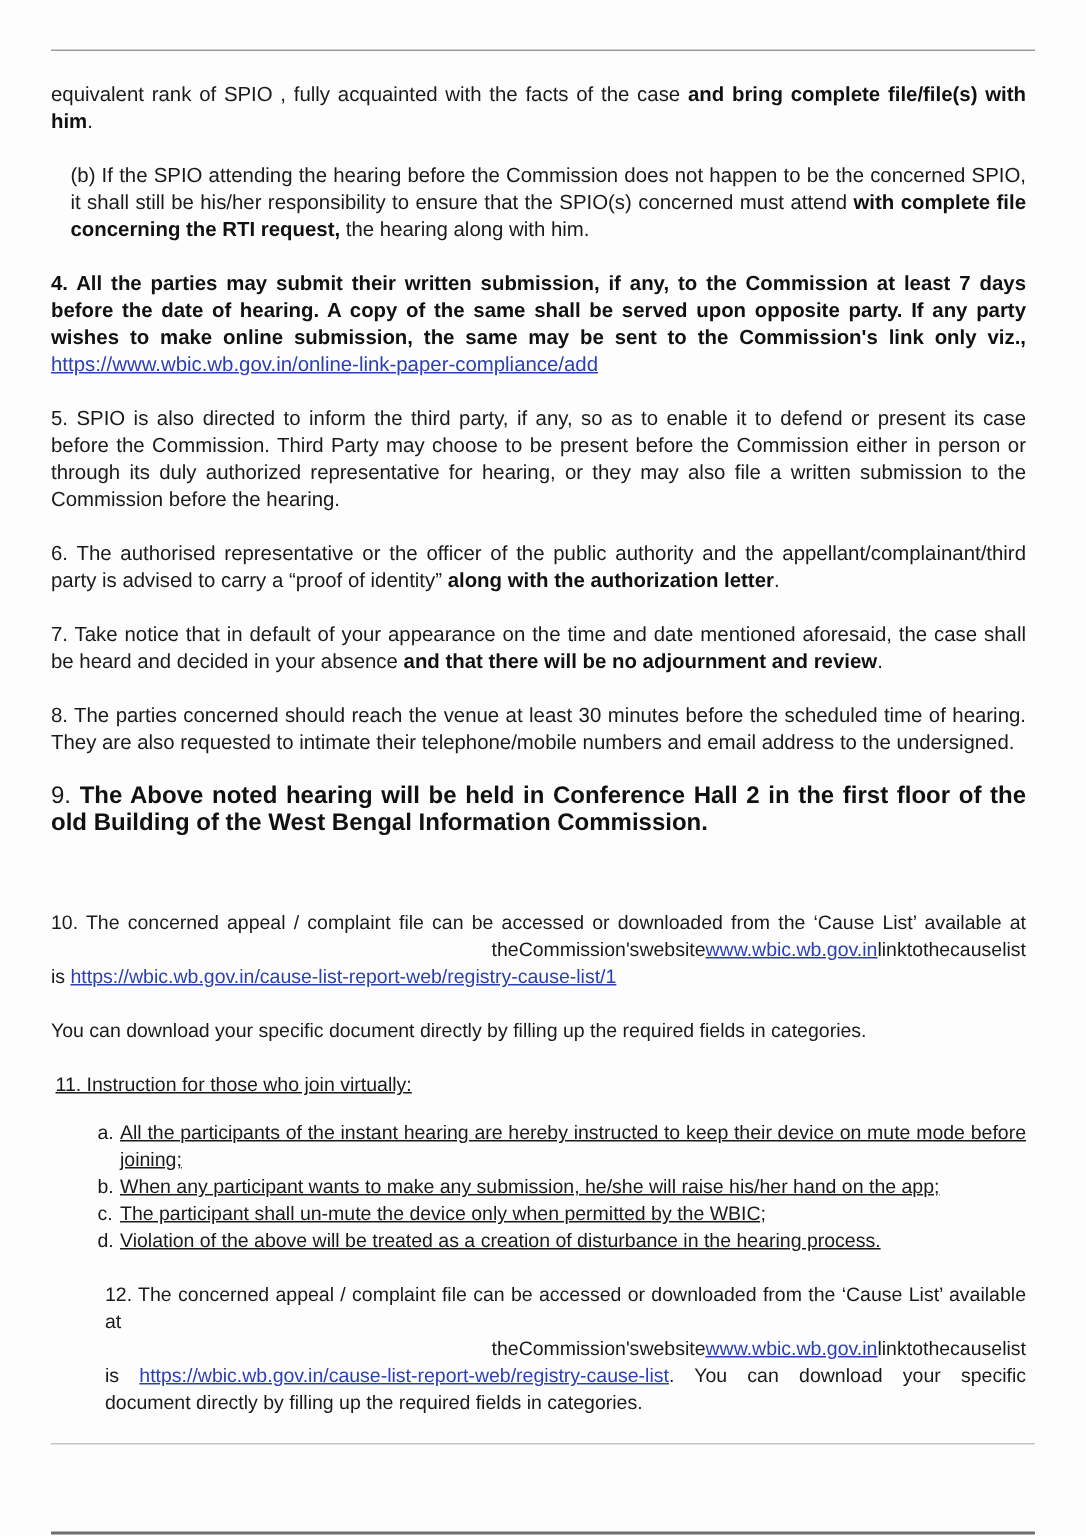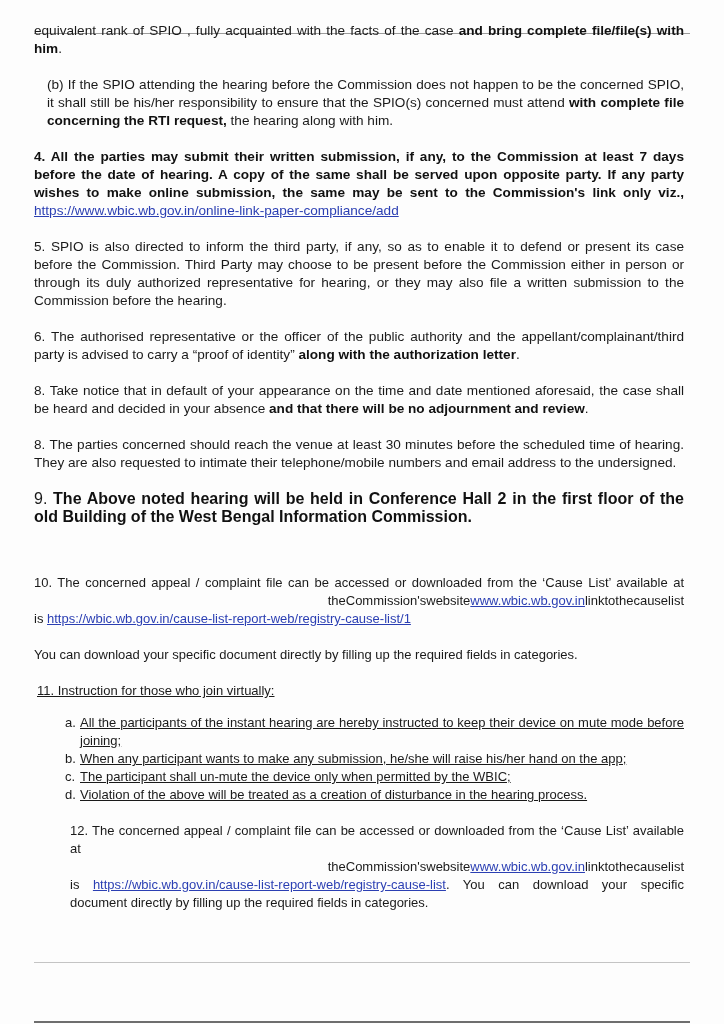--- a/index.html
+++ b/index.html
@@ -2,21 +2,21 @@
 <html><head>
 <meta charset="utf-8">
 <style>
   html, body { margin: 0; padding: 0; background: #fdfdfd; }
   body { width: 724px; height: 1024px; position: relative; overflow: hidden;
          font-family: "Liberation Sans", sans-serif; color: #1a1a1a; }
   .rule { position: absolute; left: 34px; right: 34px; height: 1px; background: #9c9c9c; }
   .rule.top { top: 33px; }
   .rule.mid { top: 962px; background: #c4c4c4; }
   .rule.bottom { top: 1021px; height: 2px; background: #6e6e6e; }
-  .page { position: absolute; left: 34px; top: 22px; width: 650px; font-size: 13.6px; line-height: 18px; }
+  .page { position: absolute; left: 34px; top: 54px; width: 650px; font-size: 13.6px; line-height: 18px; }
   p { margin: 0; text-align: justify; }
   .p-b { margin-top: 18px; }
   b { font-weight: bold; color: #111; }
   a { color: #2b3fb3; text-decoration: underline; }
   .j-last { text-align-last: justify; }
   .spread { display: flex; justify-content: flex-end; }
   ol.sub { list-style: none; margin: 14px 0 0 0; padding: 0 0 0 28px; }
   ol.sub li { position: relative; padding-left: 15px; text-align: justify; line-height: 18px; }
   ol.sub li .m { position: absolute; left: 0; }
   .indent1 { padding-left: 13px; }
@@ -32,21 +32,21 @@
   <p><span>equivalent rank of SPIO , fully acquainted with the facts of the case </span><b>and bring complete file/file(s) with him</b><span>.</span></p>
 
   <p class="p-b indent1"><span>(b) If the SPIO attending the hearing before the Commission does not happen to be the concerned SPIO, it shall still be his/her responsibility to ensure that the SPIO(s) concerned must attend </span><b>with complete file concerning the RTI request,</b><span> the hearing along with him.</span></p>
 
   <p class="p-b"><b>4. All the parties may submit their written submission, if any, to the Commission at least 7 days before the date of hearing. A copy of the same shall be served upon opposite party. If any party wishes to make online submission, the same may be sent to the Commission's link only viz.,</b><a> https://www.wbic.wb.gov.in/online-link-paper-compliance/add</a></p>
 
   <p class="p-b">5. SPIO is also directed to inform the third party, if any, so as to enable it to defend or present its case before the Commission. Third Party may choose to be present before the Commission either in person or through its duly authorized representative for hearing, or they may also file a written submission to the Commission before the hearing.</p>
 
   <p class="p-b"><span>6. The authorised representative or the officer of the public authority and the appellant/complainant/third party is advised to carry a “proof of identity” </span><b>along with the authorization letter</b><span>.</span></p>
 
-  <p class="p-b"><span>8. Take notice that in default of your appearance on the time and date mentioned aforesaid, the case shall be heard and decided in your absence </span><b>and that there will be no adjournment and review</b><span>.</span></p>
+  <p class="p-b"><span>7. Take notice that in default of your appearance on the time and date mentioned aforesaid, the case shall be heard and decided in your absence </span><b>and that there will be no adjournment and review</b><span>.</span></p>
 
   <p class="p-b">8. The parties concerned should reach the venue at least 30 minutes before the scheduled time of hearing. They are also requested to intimate their telephone/mobile numbers and email address to the undersigned.</p>
 
   <p class="p-b" style="font-size:16px;"><span>9. </span><b>The Above noted hearing will be held in Conference Hall 2 in the first floor of the old Building of the West Bengal Information Commission.</b></p>
 
   <div class="p-b" style="font-size:13px;margin-top:48px;">
     <p class="j-last">10. The concerned appeal / complaint file can be accessed or downloaded from the ‘Cause List’ available at</p>
     <div class="spread">
       <span>the</span>
       <span>Commission's</span>

